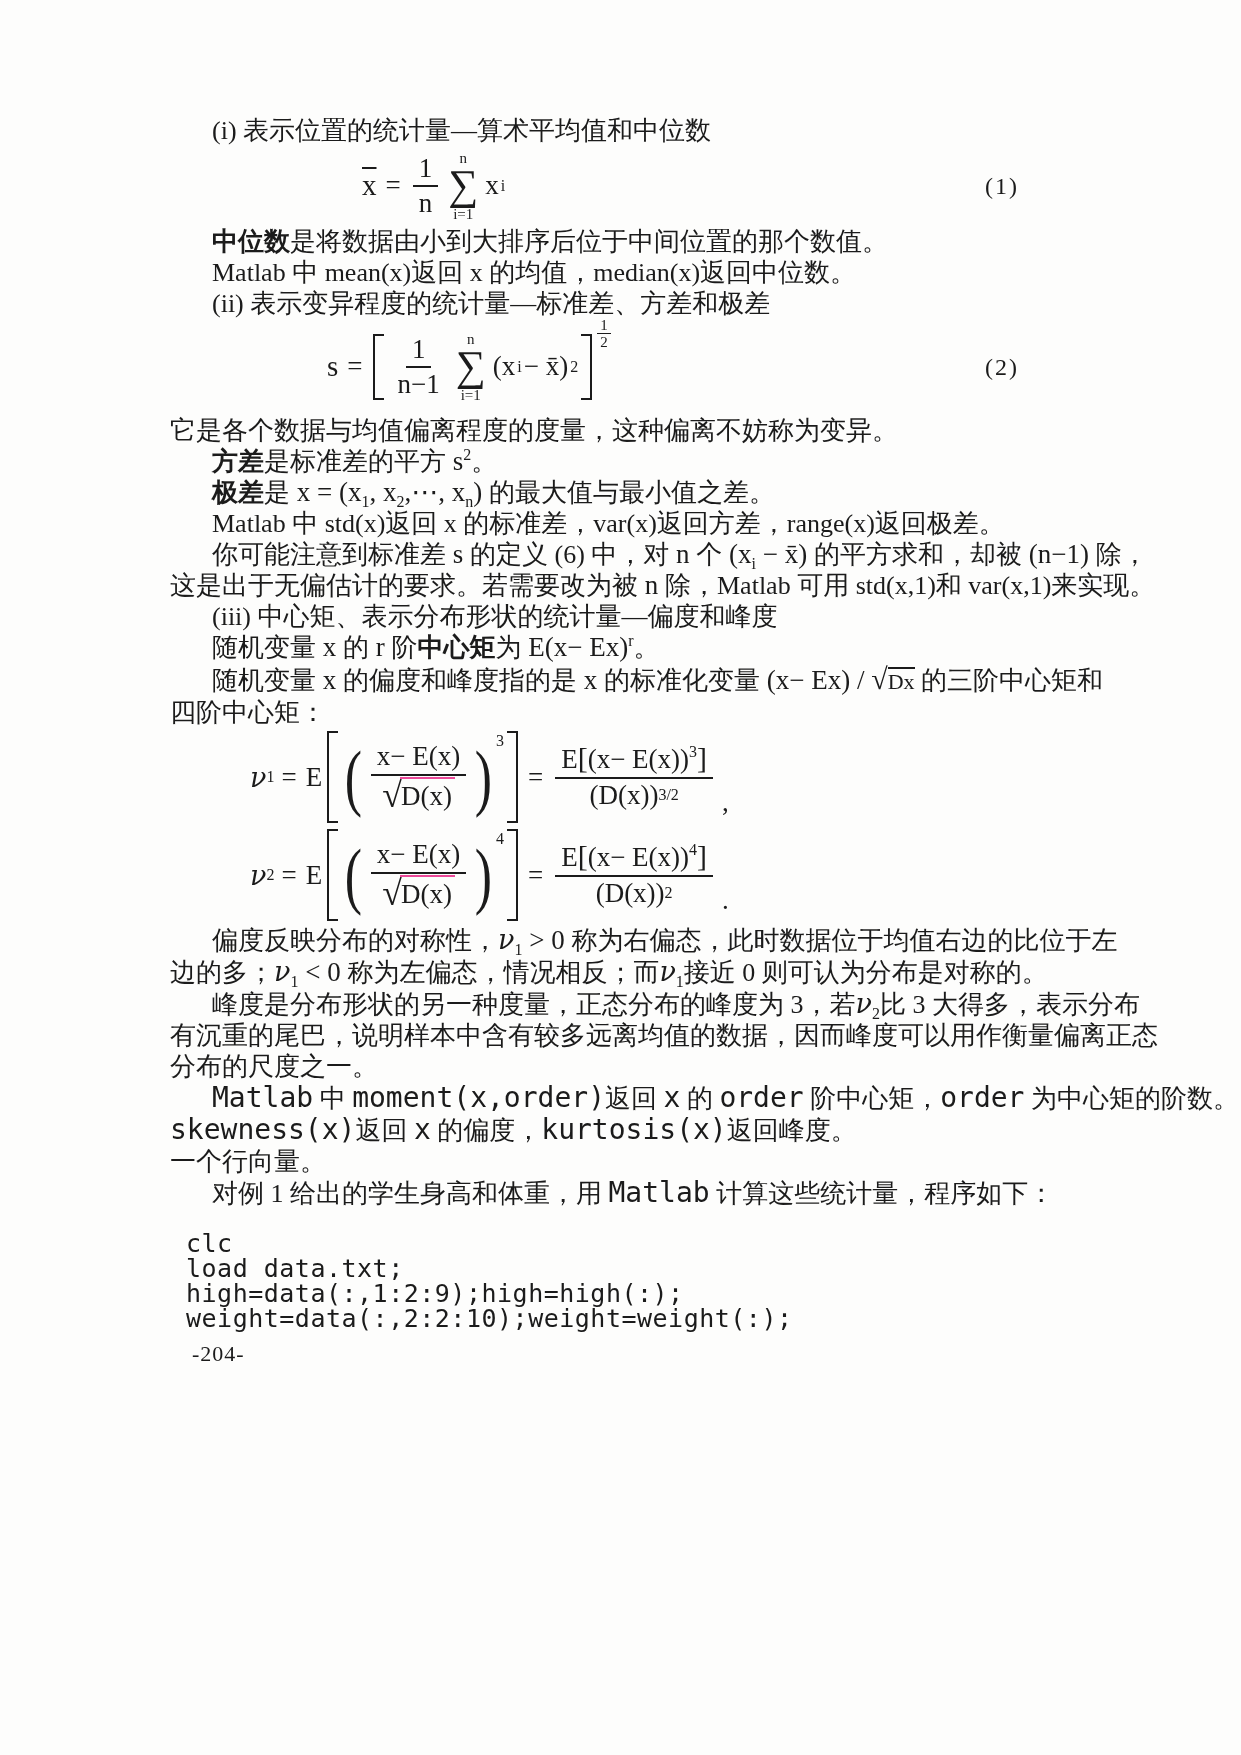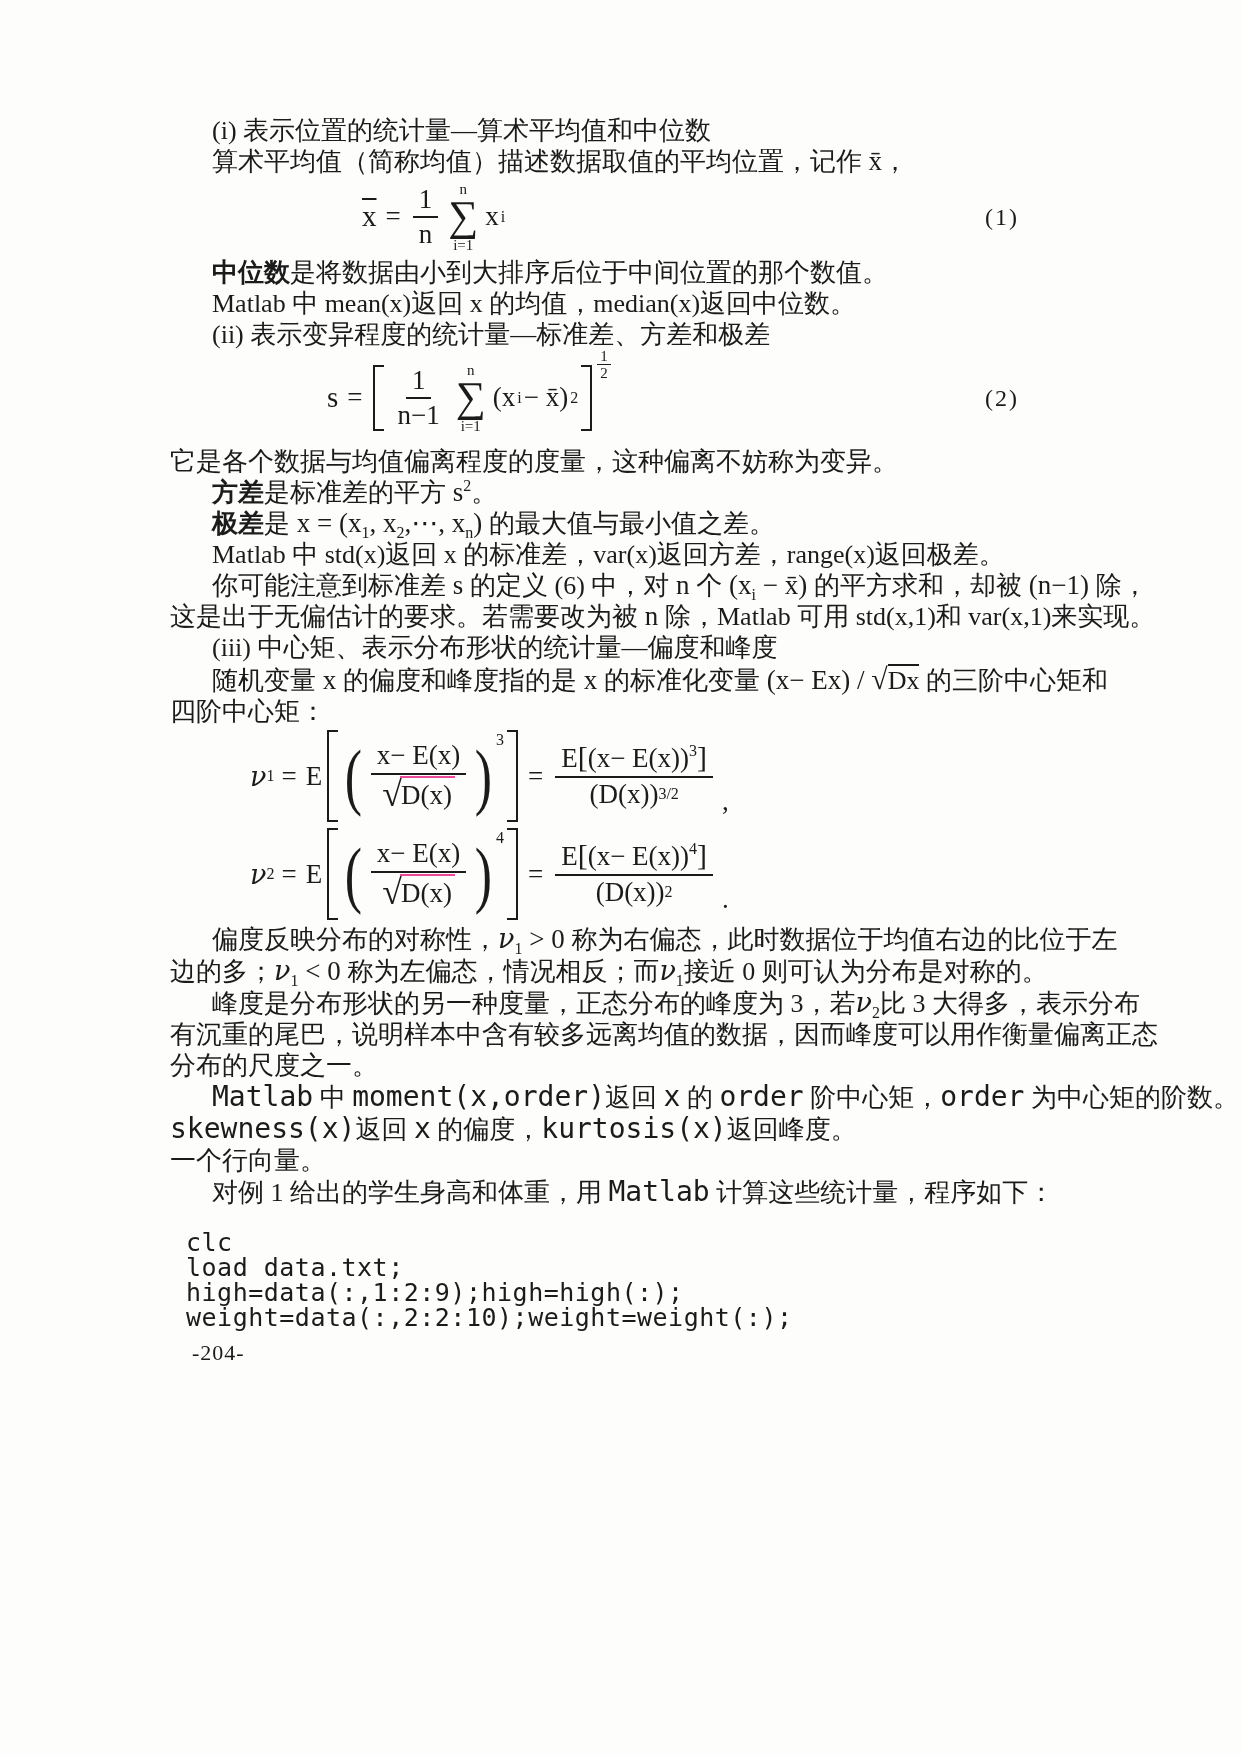--- a/index.html
+++ b/index.html
@@ -11,21 +11,21 @@
   
   .line{line-height:31px;font-size:26px;white-space:nowrap;}
   .ind{padding-left:42px;}
   .s-c{font-family:"Liberation Serif","DejaVu Serif",serif;}
   .s-b{font-weight:bold;}
   .s-m{font-family:"Liberation Serif","DejaVu Serif",serif;font-size:27px;}
   .s-v{font-family:"DejaVu Serif",serif;font-style:italic;font-size:27px;}
   .s-u{font-size:16px;vertical-align:10px;line-height:0;}
   .s-d{font-size:16px;vertical-align:-6px;line-height:0;}
   .s-o{font-family:"DejaVu Sans Mono","Liberation Mono",monospace;font-size:28px;}
-  .s-r{border-top:2px solid #1b1b1b;font-size:26px;}
+  .s-r{border-top:2px solid #1b1b1b;font-size:22px;}
   .s-q{font-size:30px;}
   
   .eqwrap{position:relative;display:flex;align-items:center;}
   .eqwrap1{height:76px;margin:2px 0;}
   .eqwrap2{height:92px;margin:2px 0;}
   .eq{display:flex;align-items:center;font-size:27px;}
   .eqlabel{position:absolute;left:815px;top:50%;transform:translateY(-50%);font-size:24px;letter-spacing:2px;}
   .mo{margin:0 7px;}
   .mi{margin:0 2px;}
   .big{font-size:29px;}
@@ -56,21 +56,20 @@
   .pagenum{margin:10px 0 0 22px;font-size:22px;letter-spacing:1px;}
 </style>
 </head>
 <body>
 
 <div class="page">
   <div class="content">
 
     <div>
         <div class="line ind"><span class="s-c">(i) 表示位置的统计量—算术平均值和中位数</span></div>
-        <div class="line ind"><span class="s-c">算术平均值（简称均值）描述数据取值的平均位置，记作 </span><span class="s-m">x̄</span><span class="s-c">，</span></div>
       </div>
 
     <div class="eqwrap eqwrap1">
       <div class="eq" style="margin-left:190px">
         <span class="mi big ovl">x</span>
         <span class="mo">=</span>
         <span class="frac">
           <span class="num">1</span>
           <span class="den">n</span>
         </span>
@@ -119,20 +118,21 @@
     </div>
 
     <div>
         <div class="line"><span class="s-c">它是各个数据与均值偏离程度的度量，这种偏离不妨称为变异。</span></div>
         <div class="line ind"><span class="s-b">方差</span><span class="s-c">是标准差的平方</span><span class="s-m"> s</span><span class="s-u">2</span><span class="s-c">。</span></div>
         <div class="line ind"><span class="s-b">极差</span><span class="s-c">是</span><span class="s-m"> x = (x</span><span class="s-d">1</span><span class="s-m">, x</span><span class="s-d">2</span><span class="s-m">,⋯, x</span><span class="s-d">n</span><span class="s-m">) </span><span class="s-c">的最大值与最小值之差。</span></div>
         <div class="line ind"><span class="s-c">Matlab 中 std(x)返回 x 的标准差，var(x)返回方差，range(x)返回极差。</span></div>
         <div class="line ind"><span class="s-c">你可能注意到标准差</span><span class="s-m"> s </span><span class="s-c">的定义 (6) 中，对</span><span class="s-m"> n </span><span class="s-c">个</span><span class="s-m"> (x</span><span class="s-d">i</span><span class="s-m"> − x̄) </span><span class="s-c">的平方求和，却被</span><span class="s-m"> (n−1) </span><span class="s-c">除，</span></div>
         <div class="line"><span class="s-c">这是出于无偏估计的要求。若需要改为被</span><span class="s-m"> n </span><span class="s-c">除，Matlab 可用 std(x,1)和 var(x,1)来实现。</span></div>
         <div class="line ind"><span class="s-c">(iii) 中心矩、表示分布形状的统计量—偏度和峰度</span></div>
+        <div class="line ind"><span class="s-c">随机变量</span><span class="s-m"> x </span><span class="s-c">的</span><span class="s-m"> r </span><span class="s-c">阶</span><span class="s-b">中心矩</span><span class="s-c">为</span><span class="s-m"> E(x− Ex)</span><span class="s-u">r</span><span class="s-c">。</span></div>
         <div class="line ind"><span class="s-c">随机变量</span><span class="s-m"> x </span><span class="s-c">的偏度和峰度指的是</span><span class="s-m"> x </span><span class="s-c">的标准化变量</span><span class="s-m"> (x− Ex) / </span><span class="s-q">√</span><span class="s-r">Dx</span><span class="s-c">  的三阶中心矩和</span></div>
         <div class="line"><span class="s-c">四阶中心矩：</span></div>
       </div>
 
     <div class="nublock">
       <span class="s-v">ν</span>
         <span class="subtok">1</span>
       <span class="mo">=</span>
       <span class="mi">E</span>
       <span class="sqb sqb-l"></span>

